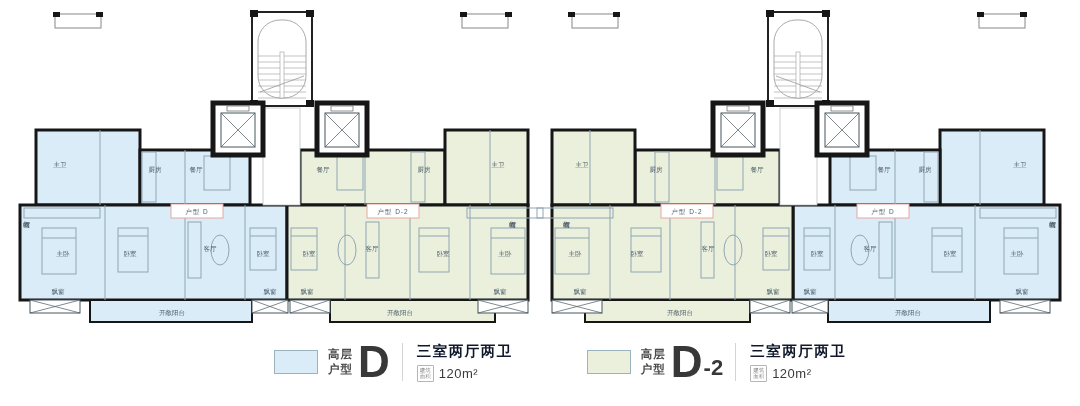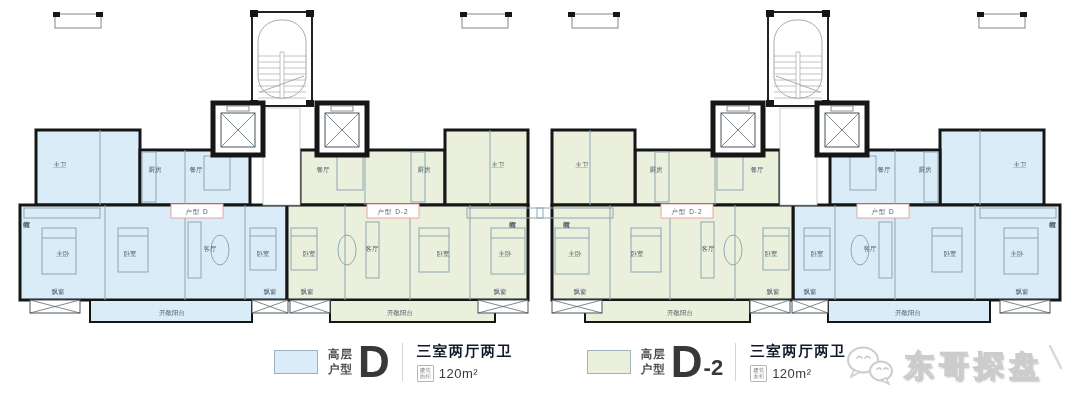--- a/index.html
+++ b/index.html
@@ -304,34 +304,14 @@
           <span class="areabadge">
             <span>建筑</span>
             <span>面积</span>
           </span>
           <span class="areaval">120m²</span>
         </span>
       </span>
     </div>
   </div>
 
-  <div class="watermark">
-    <svg class="wm-logo" width="52" height="44" viewBox="0 0 52 44">
-      <g fill="#ffffff" stroke="#cccccc" stroke-width="2">
-        <ellipse cx="19" cy="16" rx="15" ry="12.5"></ellipse>
-        <path d="M10 26 L7 33 L16 28 Z" stroke-width="1.5"></path>
-        <ellipse cx="37" cy="27" rx="11" ry="9.5"></ellipse>
-        <path d="M42 34 L45 40 L37 36 Z" stroke-width="1.5"></path>
-      </g>
-      <g fill="none" stroke="#cccccc" stroke-width="1.8" stroke-linecap="round">
-        <path d="M13 14 q2.5,-3 5,0"></path>
-        <path d="M21 14 q2.5,-3 5,0"></path>
-        <path d="M33 25 q2,-2.4 4,0"></path>
-        <path d="M40 25 q2,-2.4 4,0"></path>
-      </g>
-    </svg>
-    <span class="wm-text">东哥探盘</span>
-    <svg class="wm-flourish" width="18" height="26" viewBox="0 0 18 26">
-      <line x1="4" y1="2" x2="15" y2="24" stroke="#d8d8d8" stroke-width="2.5" stroke-linecap="round"></line>
-    </svg>
-  </div>
 
 </div>
 
 </body></html>

